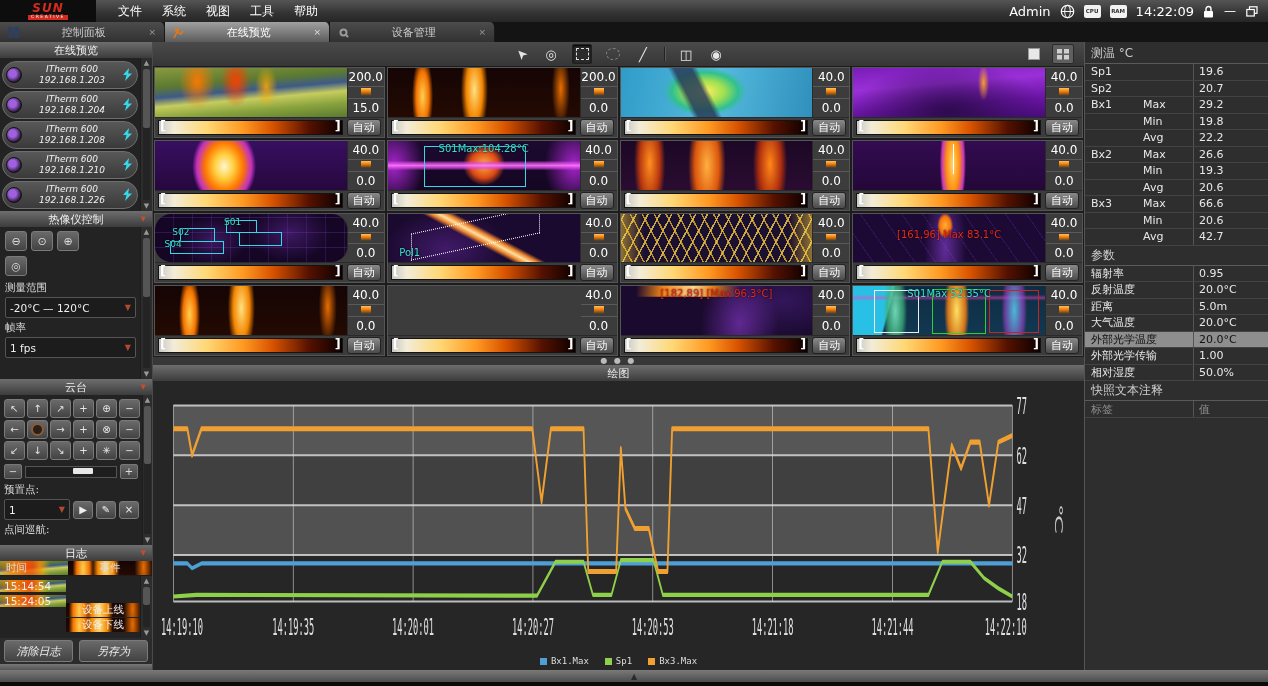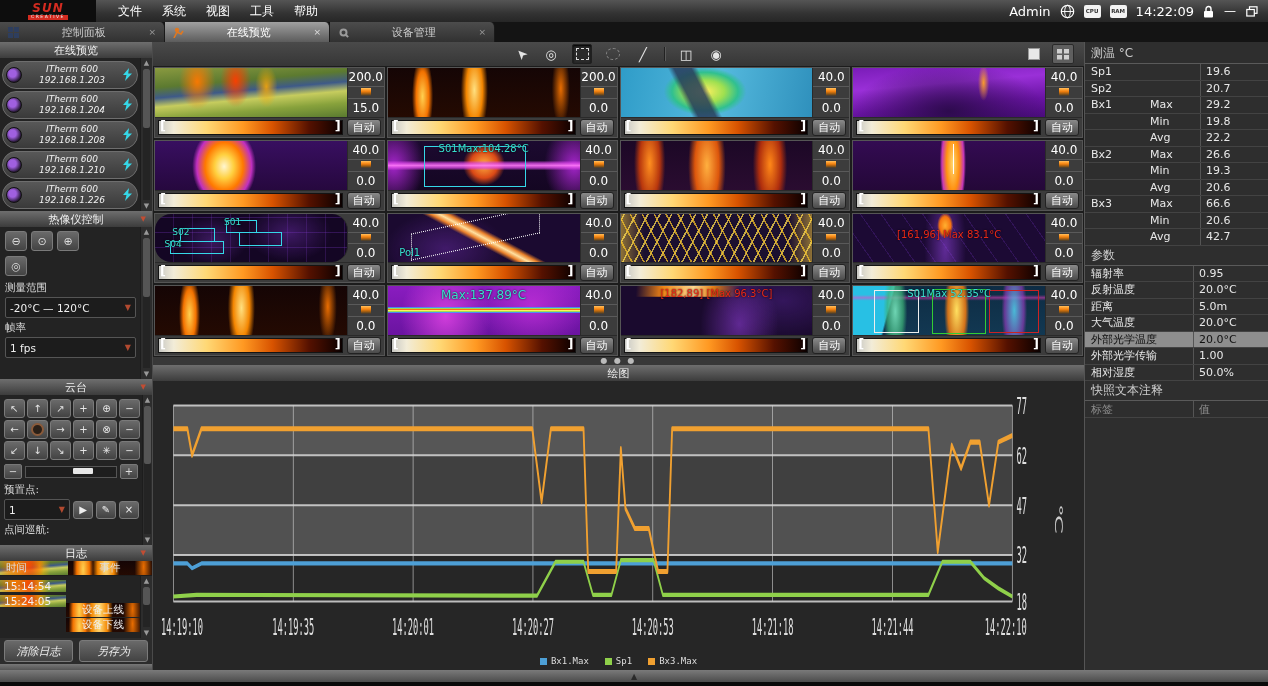--- a/index.html
+++ b/index.html
@@ -200,21 +200,21 @@
   .chartwrap svg{width:100%;height:100%;display:block;}
   .legend{flex:0 0 18px;display:flex;align-items:center;justify-content:center;gap:16px;
     font-family:"DejaVu Sans Mono","Liberation Mono",monospace;font-size:9px;color:#ddd;}
   .lg-item{display:flex;align-items:center;gap:4px;}
   .lg-sw{width:7px;height:7px;display:inline-block;}
   
   .rp-title{height:19px;display:flex;align-items:center;font-size:12px;color:#ccc;
     border-bottom:1px solid #5a5a5a;padding-left:6px;}
   .mrow,.prow{display:flex;height:15.5px;align-items:center;border-bottom:1px solid #434343;color:#e8e8e8;}
   .mrow .mc1{width:52px;padding-left:6px;}
-  .mrow .mc2{width:50px;margin-left:7px;}
+  .mrow .mc2{width:50px;}
   .mrow .mc3{flex:1;border-left:1px solid #555;padding-left:5px;height:100%;display:flex;align-items:center;}
   .prow .pc1{width:102px;padding-left:6px;}
   .prow .pc2{flex:1;border-left:1px solid #555;padding-left:5px;height:100%;display:flex;align-items:center;}
   .prow.hl{background:#8e8e8e;color:#111;}
   .snaphead{display:flex;height:16px;align-items:center;color:#8f8f8f;border-bottom:1px solid #434343;}
   .snaphead .pc1{width:102px;padding-left:6px;}
   .snaphead .pc2{flex:1;border-left:1px solid #555;padding-left:5px;height:100%;display:flex;align-items:center;}
   
   .collapse-bar{position:absolute;left:0;right:0;bottom:4px;height:12px;
     background:linear-gradient(#7a7a7a,#4c4c4c);display:flex;align-items:center;justify-content:center;
@@ -710,23 +710,20 @@
                 <span class="vbar"></span>
               </div>
               <span class="t-min">0.0</span>
             </div>
             <div class="cam-foot">
               <span class="hbar"></span>
               <span class="auto-btn">自动</span>
             </div>
           </div>
           <div class="cell">
-            <div class="cam-img c14">
-              <span class="ov ov-max-label pos-top">Max:137.89°C</span>
-            </div>
             <div class="cam-side">
               <span class="t-max">40.0</span>
               <div class="vbarwrap">
                 <span class="vbar"></span>
               </div>
               <span class="t-min">0.0</span>
             </div>
             <div class="cam-foot">
               <span class="hbar"></span>
               <span class="auto-btn">自动</span>

